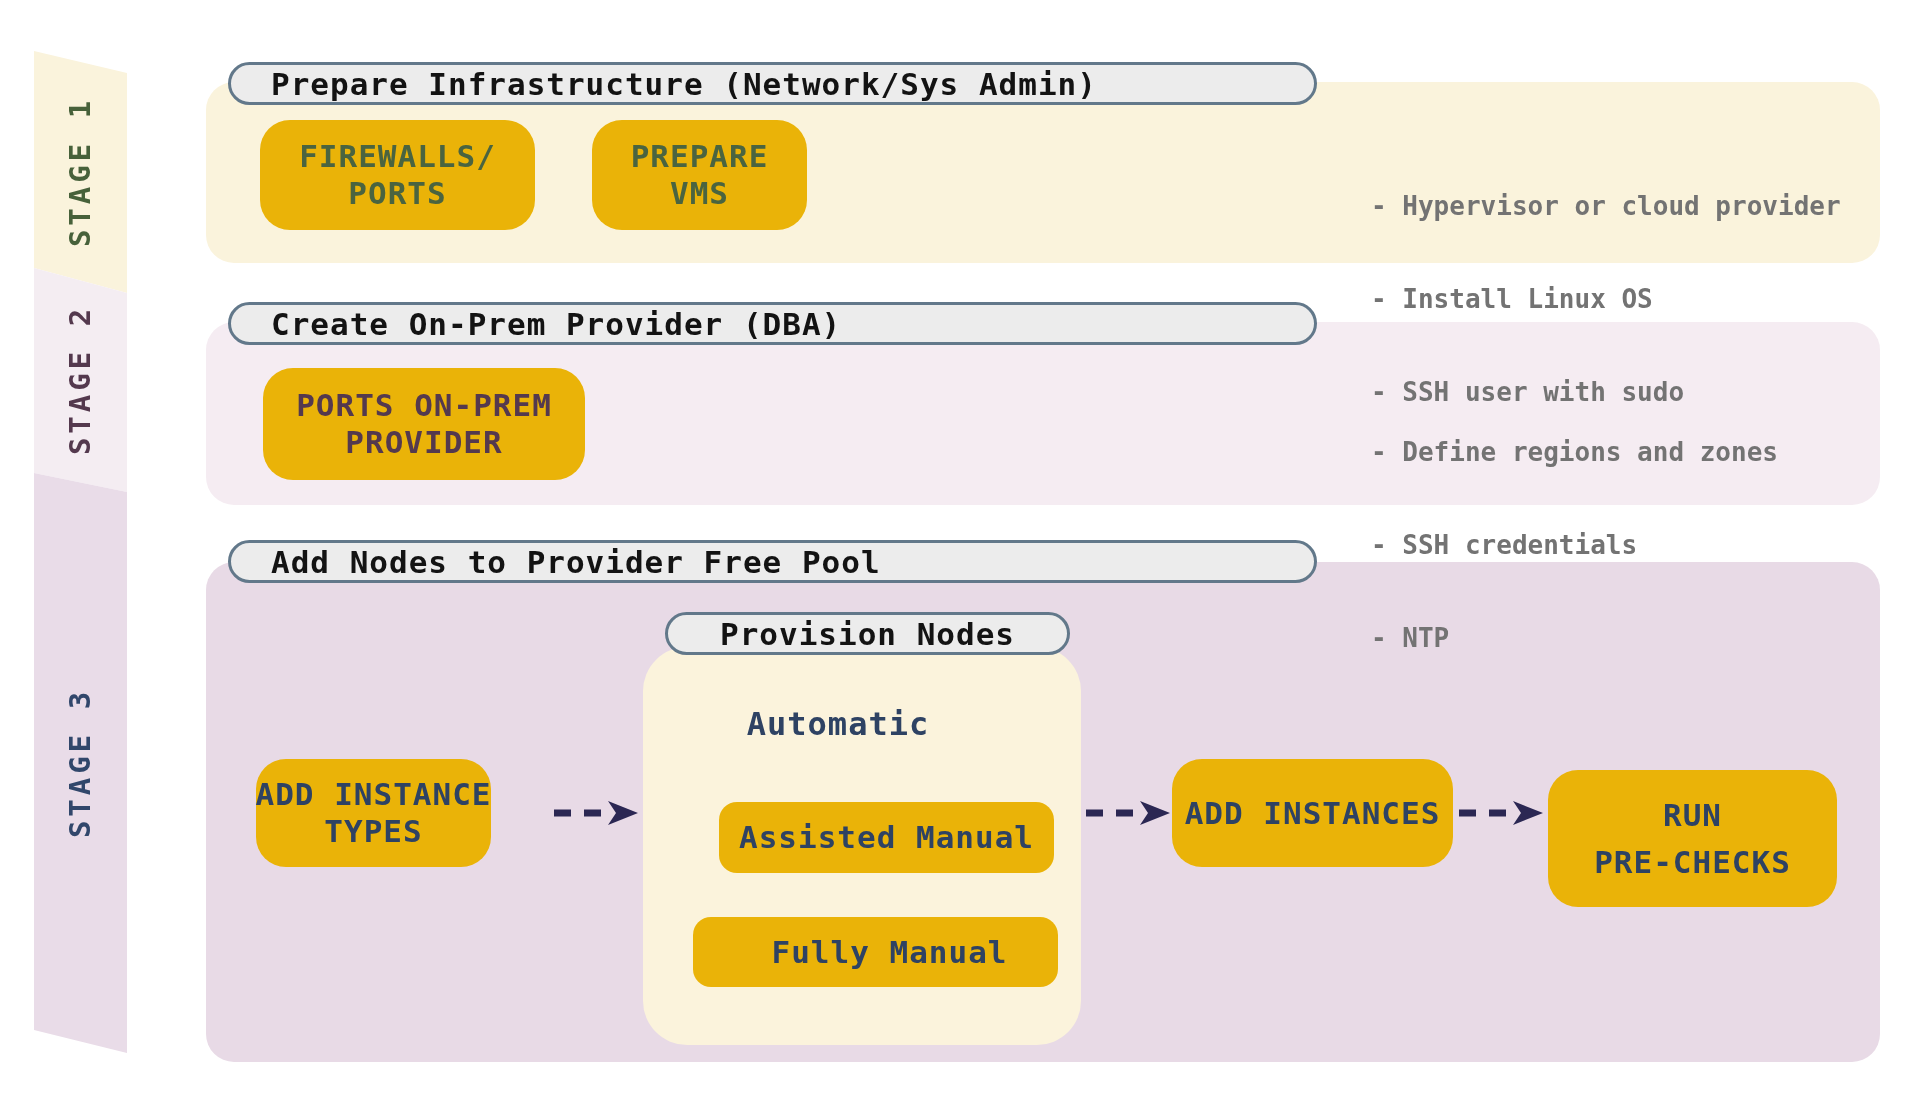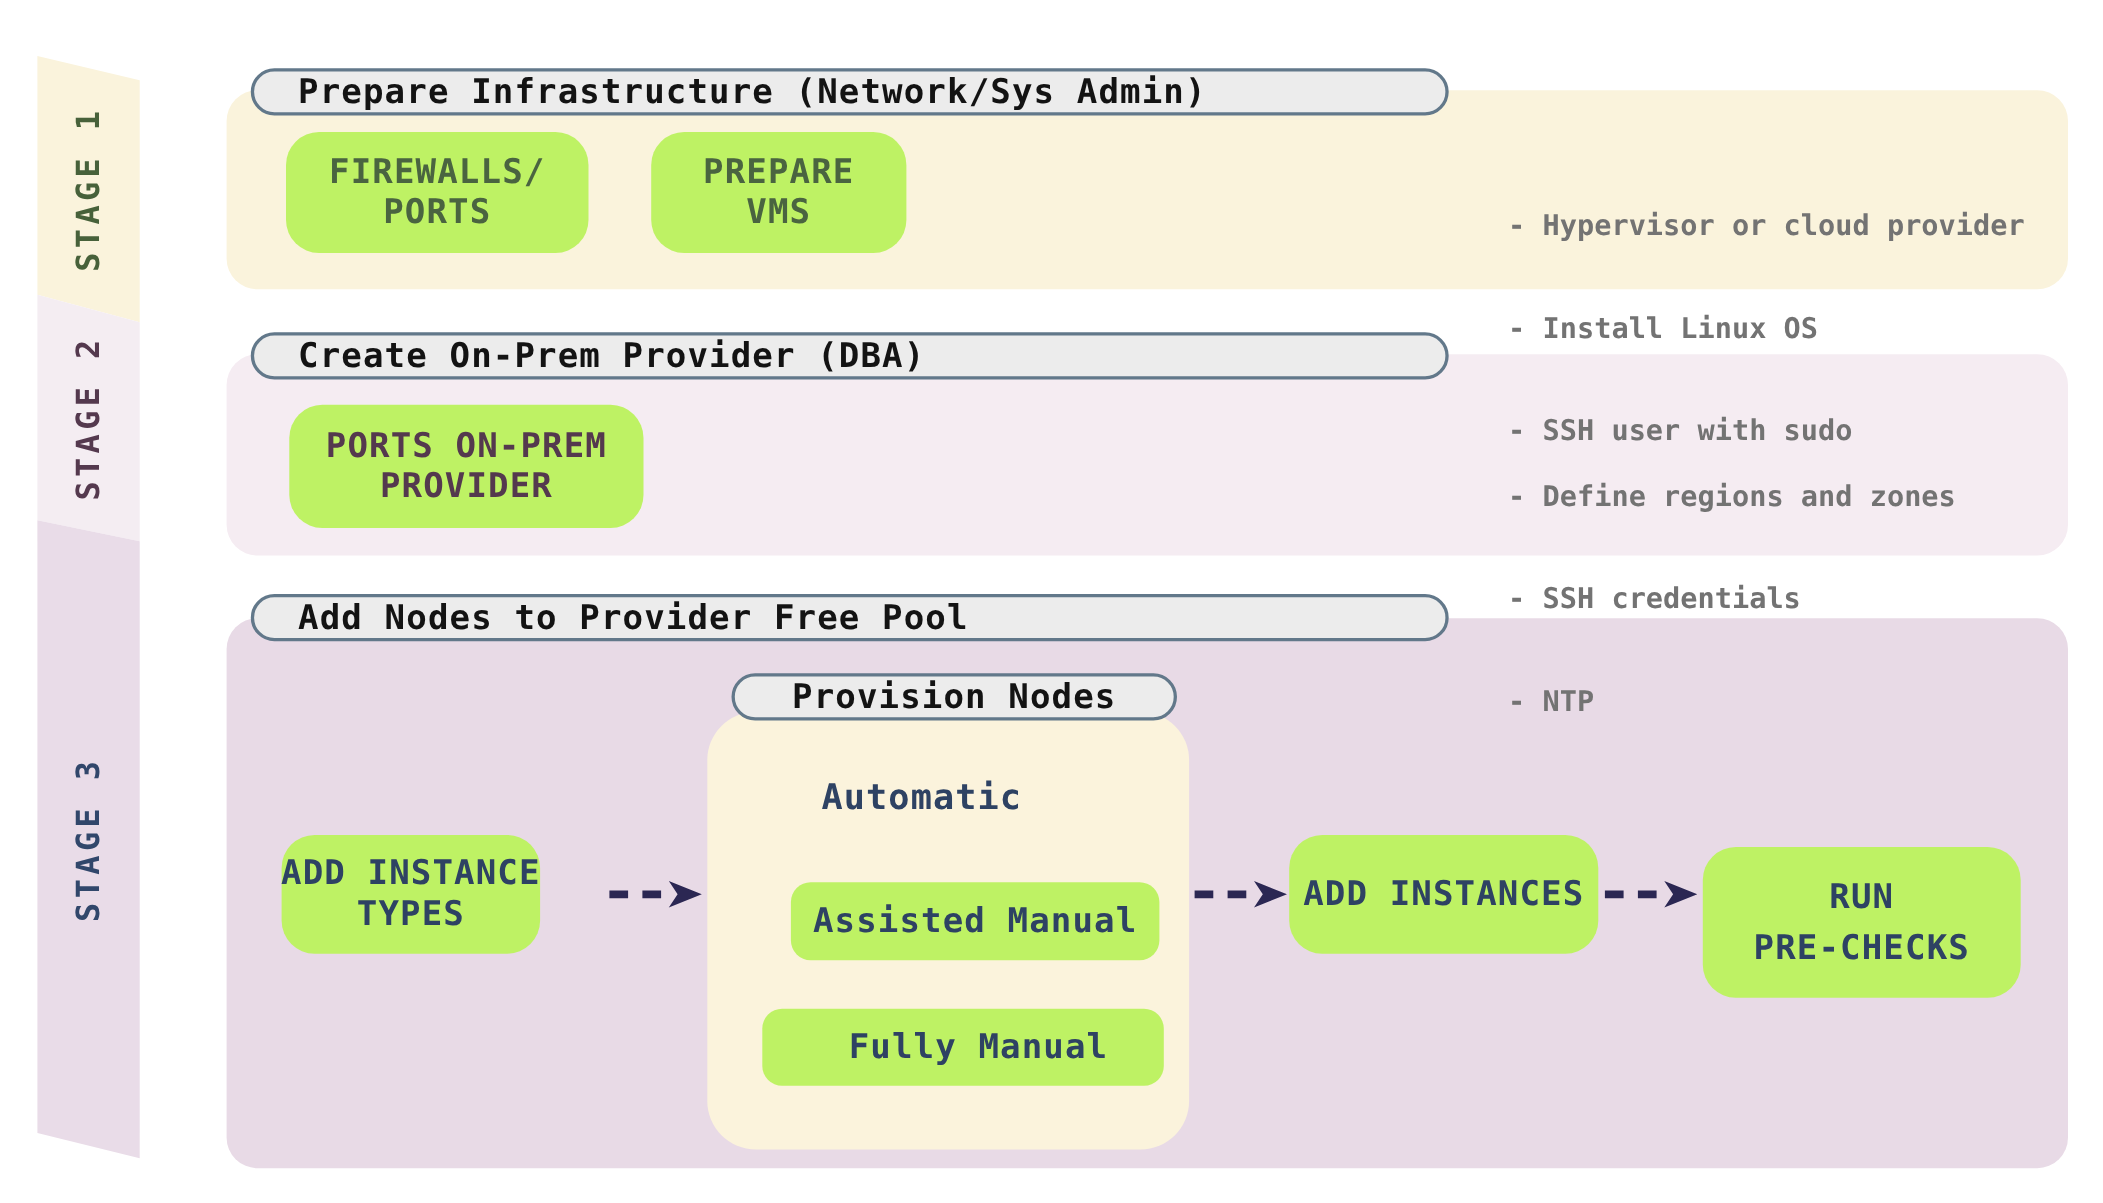--- a/index.html
+++ b/index.html
@@ -34,29 +34,29 @@
     font-size:31px; letter-spacing:1px; color:#131313; white-space:nowrap;
   }
   .pill.header { left:228px; width:1089px; padding-left:40px; }
   #stage1-pill { top:62px; }
   #stage2-pill { top:302px; }
   #stage3-pill { top:540px; }
   #provision-pill { left:665px; top:612px; width:405px; justify-content:center; padding:0; }
 
   
   .wbox {
-    position:absolute; background:#bef264; border-radius:30px;
+    position:absolute; background:#eab308; border-radius:30px;
     display:flex; flex-direction:column; align-items:center; justify-content:center;
     text-align:center; font-size:31px; line-height:37px; letter-spacing:1px; white-space:nowrap;
   }
   .green { color:#4a6440; }
   .plum  { color:#54394e; }
   .navy  { color:#2e4263; }
   #box-firewalls      { left:260px;  top:120px; width:275px; height:110px; }
-  #box-prepare-vms    { left:592px;  top:120px; width:232px; height:110px; }
+  #box-prepare-vms    { left:592px;  top:120px; width:215px; height:110px; }
   #box-create-provider{ left:263px;  top:368px; width:322px; height:112px; }
   #box-add-types      { left:256px;  top:759px; width:235px; height:108px; }
   #box-add-instances  { left:1172px; top:759px; width:281px; height:108px; }
   #box-run-prechecks  { left:1548px; top:770px; width:289px; height:137px;gap:10px; }
   #box-assisted       { left:719px;  top:802px; width:335px; height:71px; border-radius:18px; }
   #box-fully          { left:693px;  top:917px; width:337px; height:70px; border-radius:18px;padding-left:28px; }
 
   
   #provision-col {
     position:absolute; left:643px; top:647px; width:438px; height:398px;

